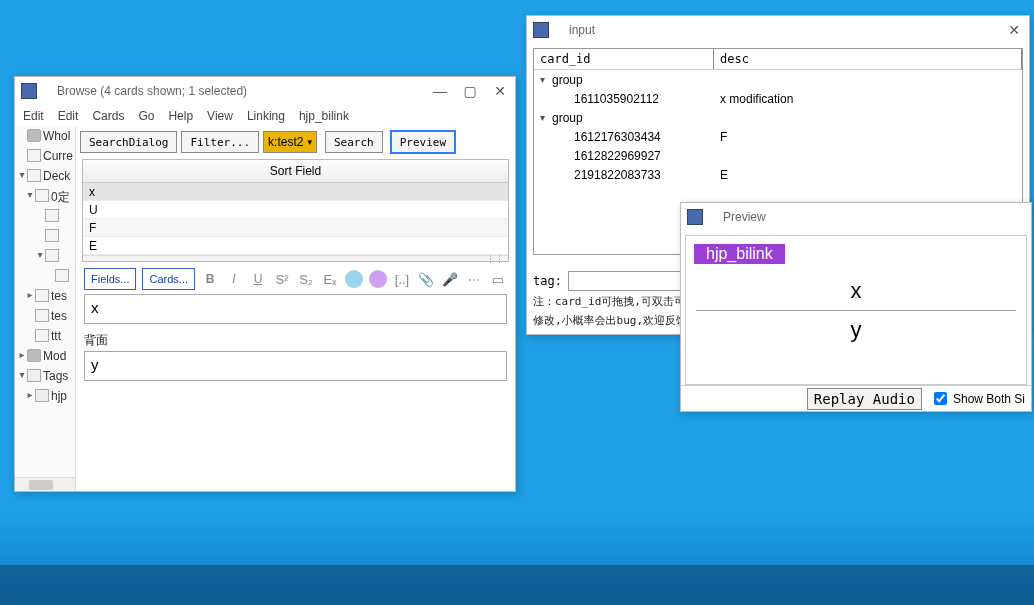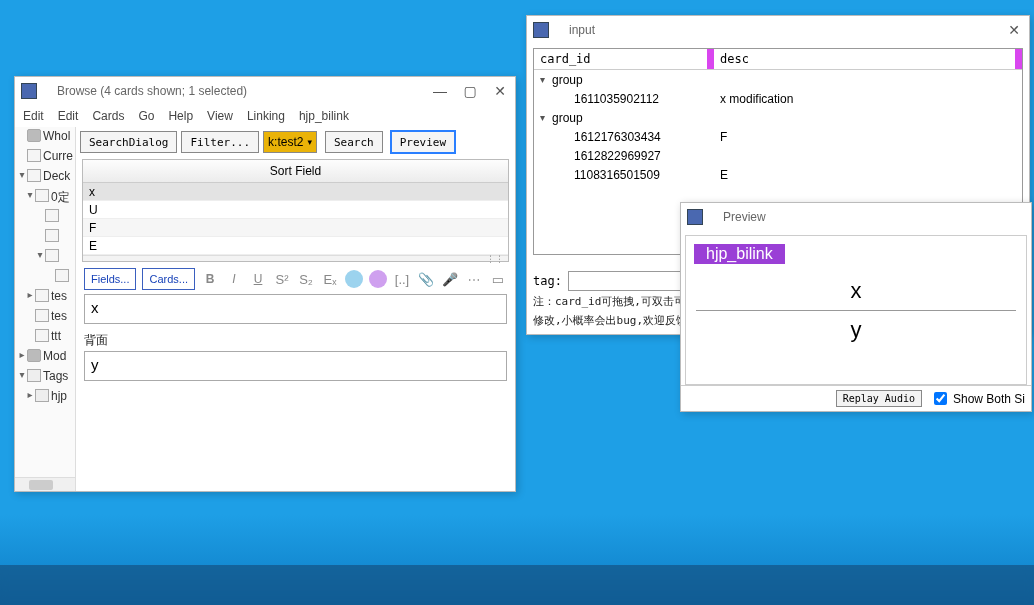--- a/index.html
+++ b/index.html
@@ -52,42 +52,42 @@
   .edicon { width: 18px; height: 18px; color: #888; display: inline-flex; align-items: center; justify-content: center; font-size: 13px; cursor: pointer; }
   .edicon.color { border-radius: 50%; }
   #browse .fieldlabel { padding: 2px 8px; font-size: 12px; color: #222; }
   #browse .fieldinput { margin: 0 8px 6px 8px; border: 1px solid #aaa; height: 30px; padding: 4px 6px; font-size: 15px; }
 
   
   #inputwin { left: 526px; top: 15px; width: 504px; height: 320px; }
   #inputwin .body { flex: 1; display: flex; flex-direction: column; padding: 4px 6px; }
   #inputwin .tablewrap { border: 1px solid #999; flex: 1; min-height: 0; overflow: hidden; }
   #inputwin .thead { display: flex; background: #fff; border-bottom: 1px solid #ccc; }
-  #inputwin .th { padding: 3px 6px; border-right: 7px solid #d946ef; font-family: monospace; }
+  #inputwin .th { padding: 3px 6px; border-right: 1px solid #d946ef; font-family: monospace; }
   #inputwin .th.c1 { width: 180px; }
   #inputwin .th.c2 { flex: 1; }
   #inputwin .trow { display: flex; height: 19px; align-items: center; }
   #inputwin .trow .c1 { width: 180px; padding-left: 6px; display: flex; align-items: center; }
   #inputwin .trow .c2 { flex: 1; padding-left: 6px; }
   #inputwin .trow .twisty { width: 12px; font-size: 10px; color: #555; }
   #inputwin .trow.child .c1 { padding-left: 40px; }
   #inputwin .tagspacer { height: 14px; }
   #inputwin .tagrow { display: flex; align-items: center; gap: 6px; padding: 2px 0; }
   #inputwin .tagrow .taglabel { font-family: monospace; }
   #inputwin .tagrow input { flex: 1; height: 20px; border: 1px solid #999; padding: 0 4px; }
   #inputwin .note { font-family: monospace; font-size: 11px; color: #222; padding: 2px 0; line-height: 1.3; }
 
   
   #preview { left: 680px; top: 202px; width: 352px; height: 210px; }
   #preview .pvbody { flex: 1; border: 1px solid #ccc; margin: 4px 4px 0 4px; display: flex; flex-direction: column; align-items: stretch; background: #fff; }
   #preview .badge { align-self: flex-start; margin: 8px; padding: 1px 12px; background: #9a3fd6; color: #fff; font-size: 16px; }
   #preview .big { text-align: center; font-size: 22px; padding: 6px; }
   #preview .hr { border-top: 1px solid #999; margin: 0 10px; }
   #preview .footer { height: 26px; border-top: 1px solid #ccc; display: flex; align-items: center; justify-content: flex-end; gap: 8px; padding: 0 6px; }
-  #preview .footer .btn2 { border: 1px solid #888; padding: 2px 6px; background: #f3f3f3; font-family: monospace; font-size: 10px; cursor: pointer; }
+  #preview .footer .btn2 { border: 1px solid #888; padding: 2px 6px; background: #f3f3f3; font-family: monospace; font-size: 14px; cursor: pointer; }
   #preview .footer label { display: flex; align-items: center; gap: 3px; font-family: monospace; font-size: 11px; }
 </style>
 </head>
 <body>
 
 <div class="window" id="browse">
   <div class="titlebar">
     <span class="appicon"></span>
     <span class="title">Browse (4 cards shown; 1 selected)</span>
     <div class="winbtns">
@@ -267,21 +267,21 @@
             <div class="c2"></div>
           </div>
           <div class="trow child">
             <div class="c1">1612176303434</div>
             <div class="c2">F</div>
           </div>
           <div class="trow child">
             <div class="c1">1612822969927</div>
           </div>
           <div class="trow child">
-            <div class="c1">1108316501509</div>
+            <div class="c1">2191822083733</div>
             <div class="c2">E</div>
           </div>
         </div>
     </div>
     <div class="tagspacer"></div>
     <div class="tagrow">
       <span class="taglabel">tag:</span>
       <input type="text" value="" style="">
     </div>
     <div class="note">注：card_id可拖拽,可双击可右键,两个视图均可直接在对应的项目上修改</div>

